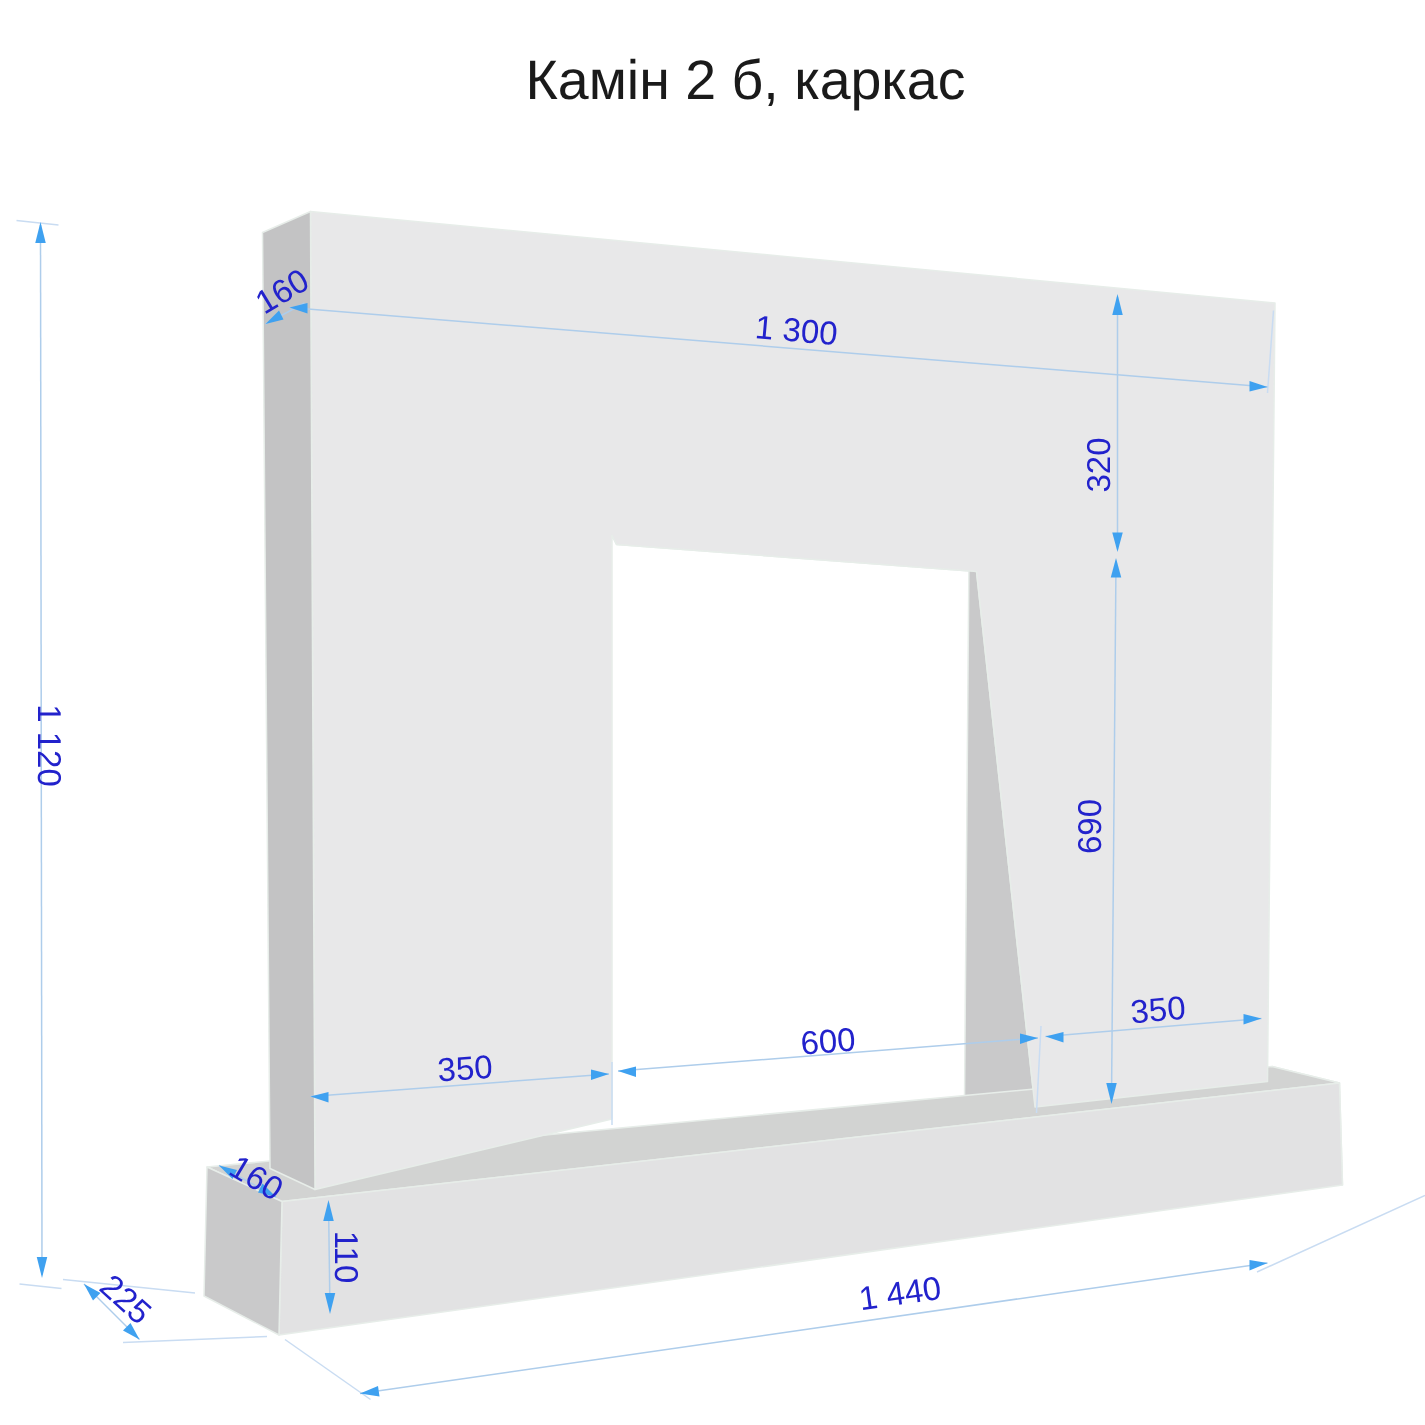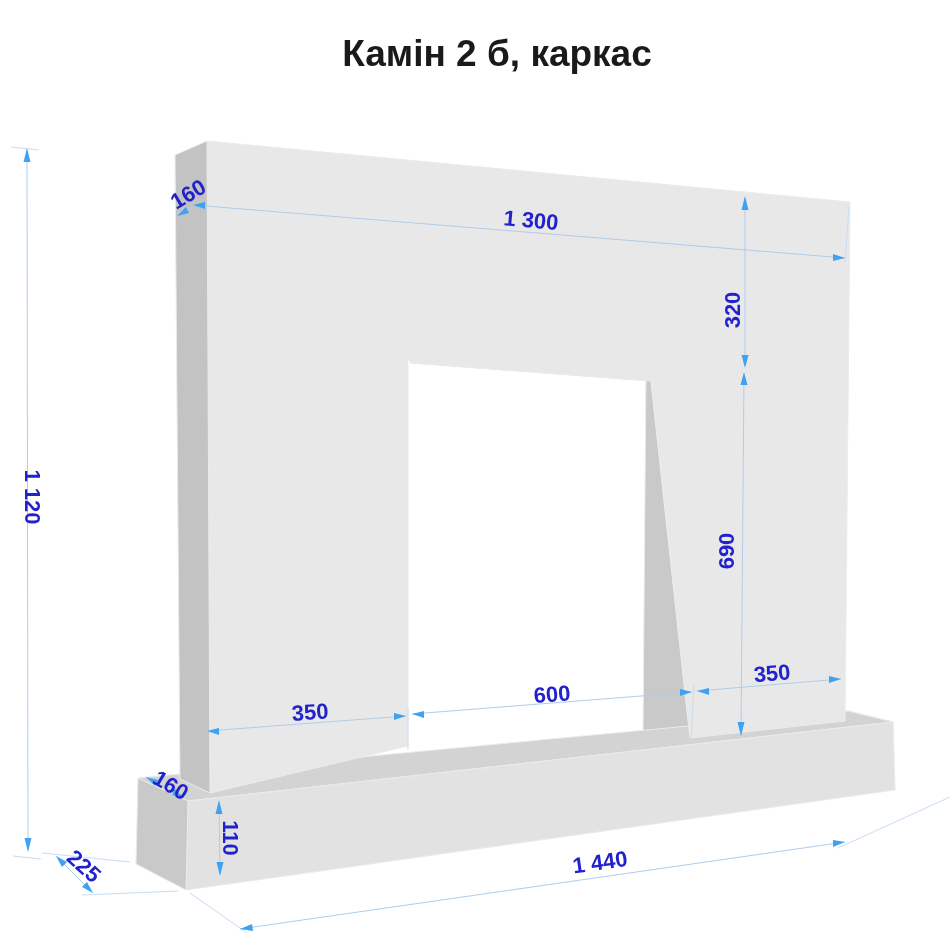--- a/index.html
+++ b/index.html
@@ -1,17 +1,17 @@
 <!DOCTYPE html>
 <html><head>
 <meta charset="utf-8">
 <style>
   html,body{margin:0;padding:0;background:#fff;}
   .stage{position:relative;width:950px;height:950px;background:#fff;overflow:hidden;
-         font-family:"Liberation Sans", sans-serif;font-weight:bold;}
+         font-family:"Liberation Sans", sans-serif;}
   svg{display:block;}
   .face{stroke:#e7ede9;stroke-width:1;stroke-linejoin:round;}
   .dimline{fill:none;stroke-width:1;}
   .extline{fill:none;stroke-width:1;}
   text.dim{font-size:22px;font-family:"Liberation Sans",sans-serif;}
   text.title{font-size:37px;font-family:"Liberation Sans",sans-serif;}
 </style>
 </head>
 <body>
 

